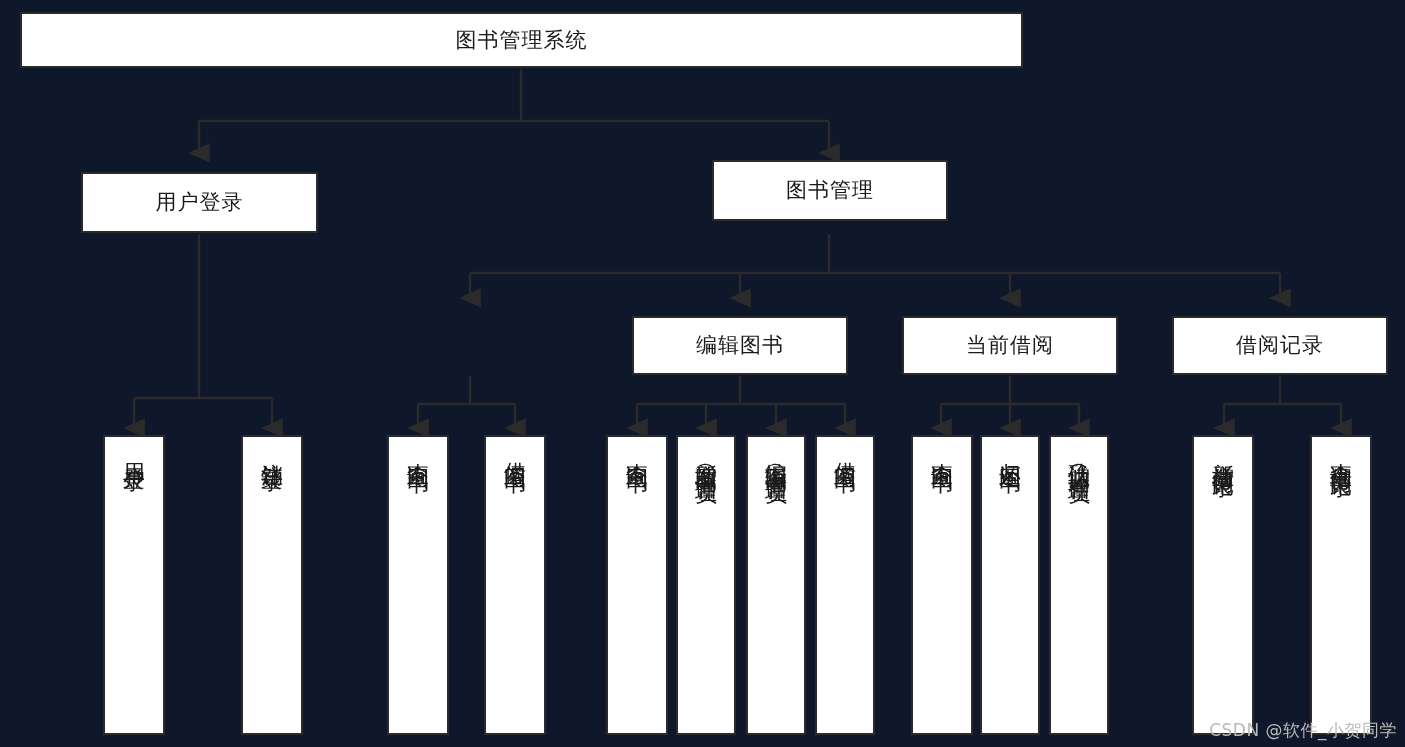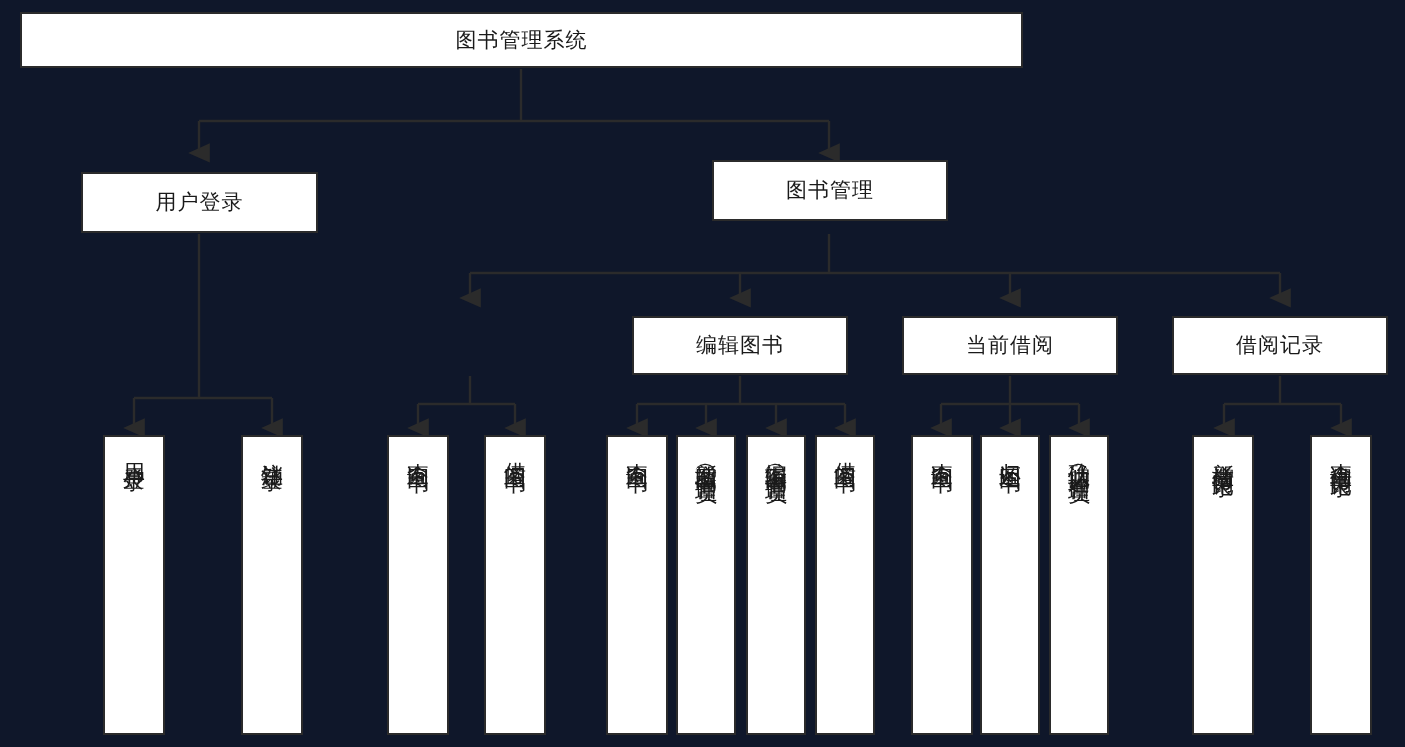--- a/index.html
+++ b/index.html
@@ -180,14 +180,15 @@
     <span class="label">确认归还（管理员）</span>
   </div>
 
   <div class="node vert" style="left:1192px; top:435px; width:62px; height:300px;">
     <span class="label">新增借阅记录</span>
   </div>
   <div class="node vert" style="left:1310px; top:435px; width:62px; height:300px;">
     <span class="label">查询借阅记录</span>
   </div>
 
+  <div id="watermark">CSDN @软件_小贺同学</div>
 
 </div>
 
 </body></html>

